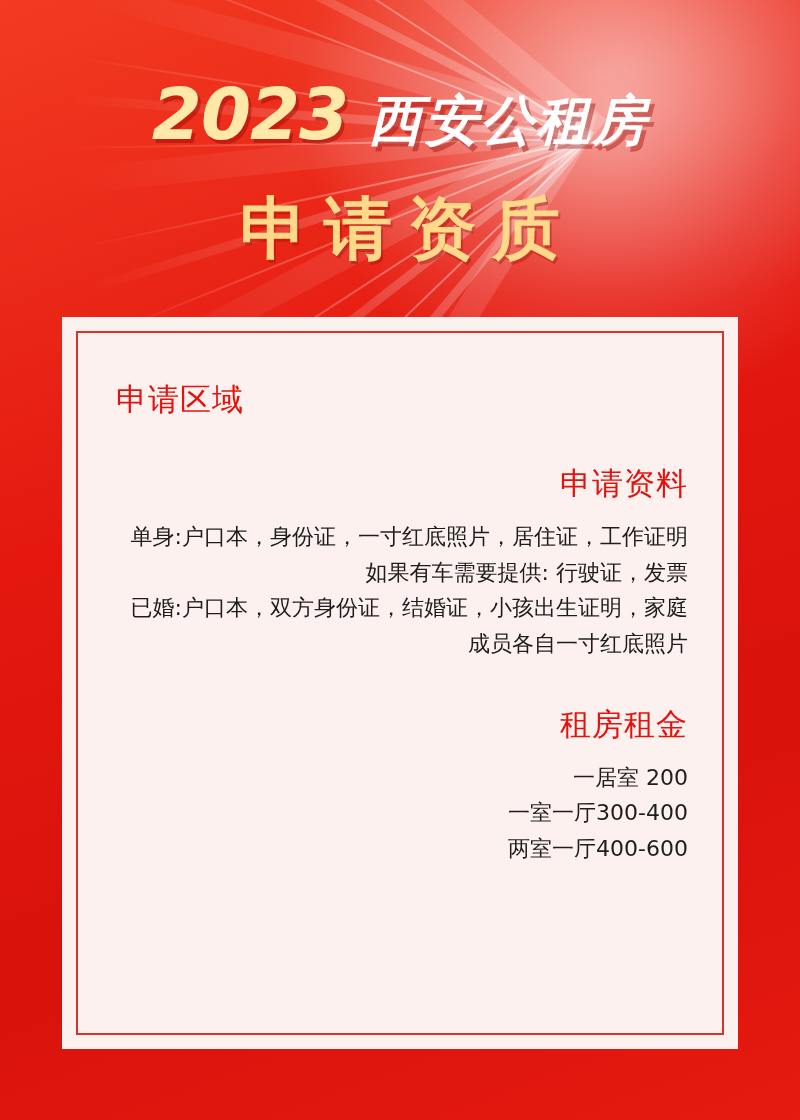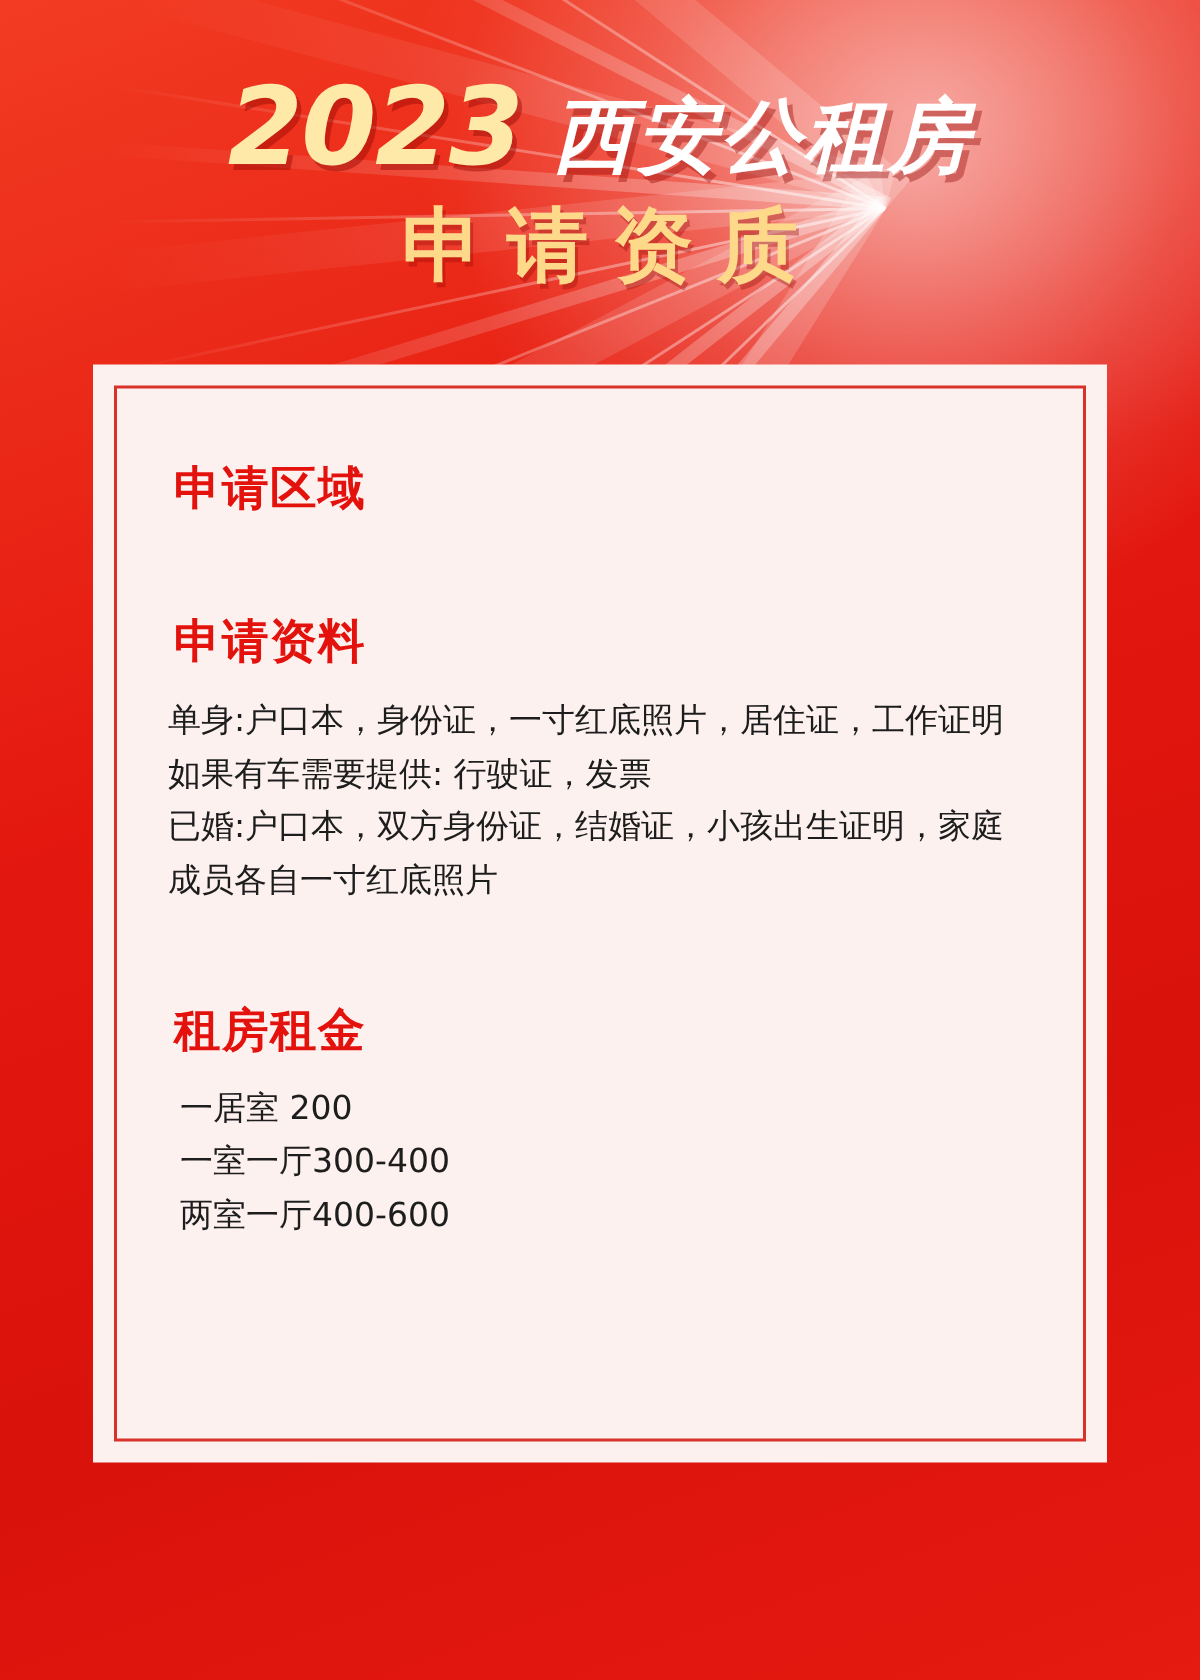--- a/index.html
+++ b/index.html
@@ -56,21 +56,21 @@
     height: 620px;
     border-radius: 50%;
     background: radial-gradient(circle, rgba(255,255,255,0.45) 0%, rgba(255,255,255,0.14) 40%, rgba(255,255,255,0) 70%);
     pointer-events: none;
   }
 
   
   .header {
     position: relative;
     z-index: 3;
-    padding-top: 42px;
+    padding-top: 72px;
     text-align: center;
   }
   .title-line {
     display: flex;
     align-items: baseline;
     justify-content: center;
     gap: 20px;
     white-space: nowrap;
   }
   .title-year {
@@ -85,22 +85,23 @@
   .title-main {
     font-family: "DejaVu Sans", "Liberation Sans", sans-serif;
     font-size: 54px;
     font-weight: 700;
     font-style: italic;
     color: #ffffff;
     letter-spacing: 2px;
     text-shadow: 4px 5px 0 rgba(150,8,4,0.40);
   }
   .subtitle {
-    font-family: "DejaVu Sans", "Liberation Sans", sans-serif;
-    font-size: 54px;
+    margin-top: 26px;
+    font-family: "DejaVu Sans", "Liberation Sans", sans-serif;
+    font-size: 68px;
     font-weight: 700;
     color: #ffd98a;
     letter-spacing: 16px;
     text-indent: 16px;
     text-shadow: 2px 3px 0 rgba(150,8,4,0.35);
   }
 
   
   .card-outer {
     position: relative;
@@ -113,26 +114,27 @@
     padding: 14px;
   }
   .card-inner {
     width: 100%;
     height: 100%;
     box-sizing: border-box;
     border: 2px solid #d8332b;
     padding: 46px 34px 0 34px;
   }
   .section + .section {
-    margin-top: 60px;
+    margin-top: 42px;
+    text-align: right;
   }
   .section-title {
     font-family: "DejaVu Sans", "Liberation Sans", sans-serif;
     font-size: 31px;
-    font-weight: 700;
+    font-weight: 400;
     color: #e4120d;
     letter-spacing: 1px;
     margin: 0 0 14px 4px;
   }
   .section-body {
     font-family: "DejaVu Sans", "Liberation Sans", sans-serif;
     font-size: 22px;
     line-height: 1.62;
     color: #1d1d1d;
     margin: 0;

